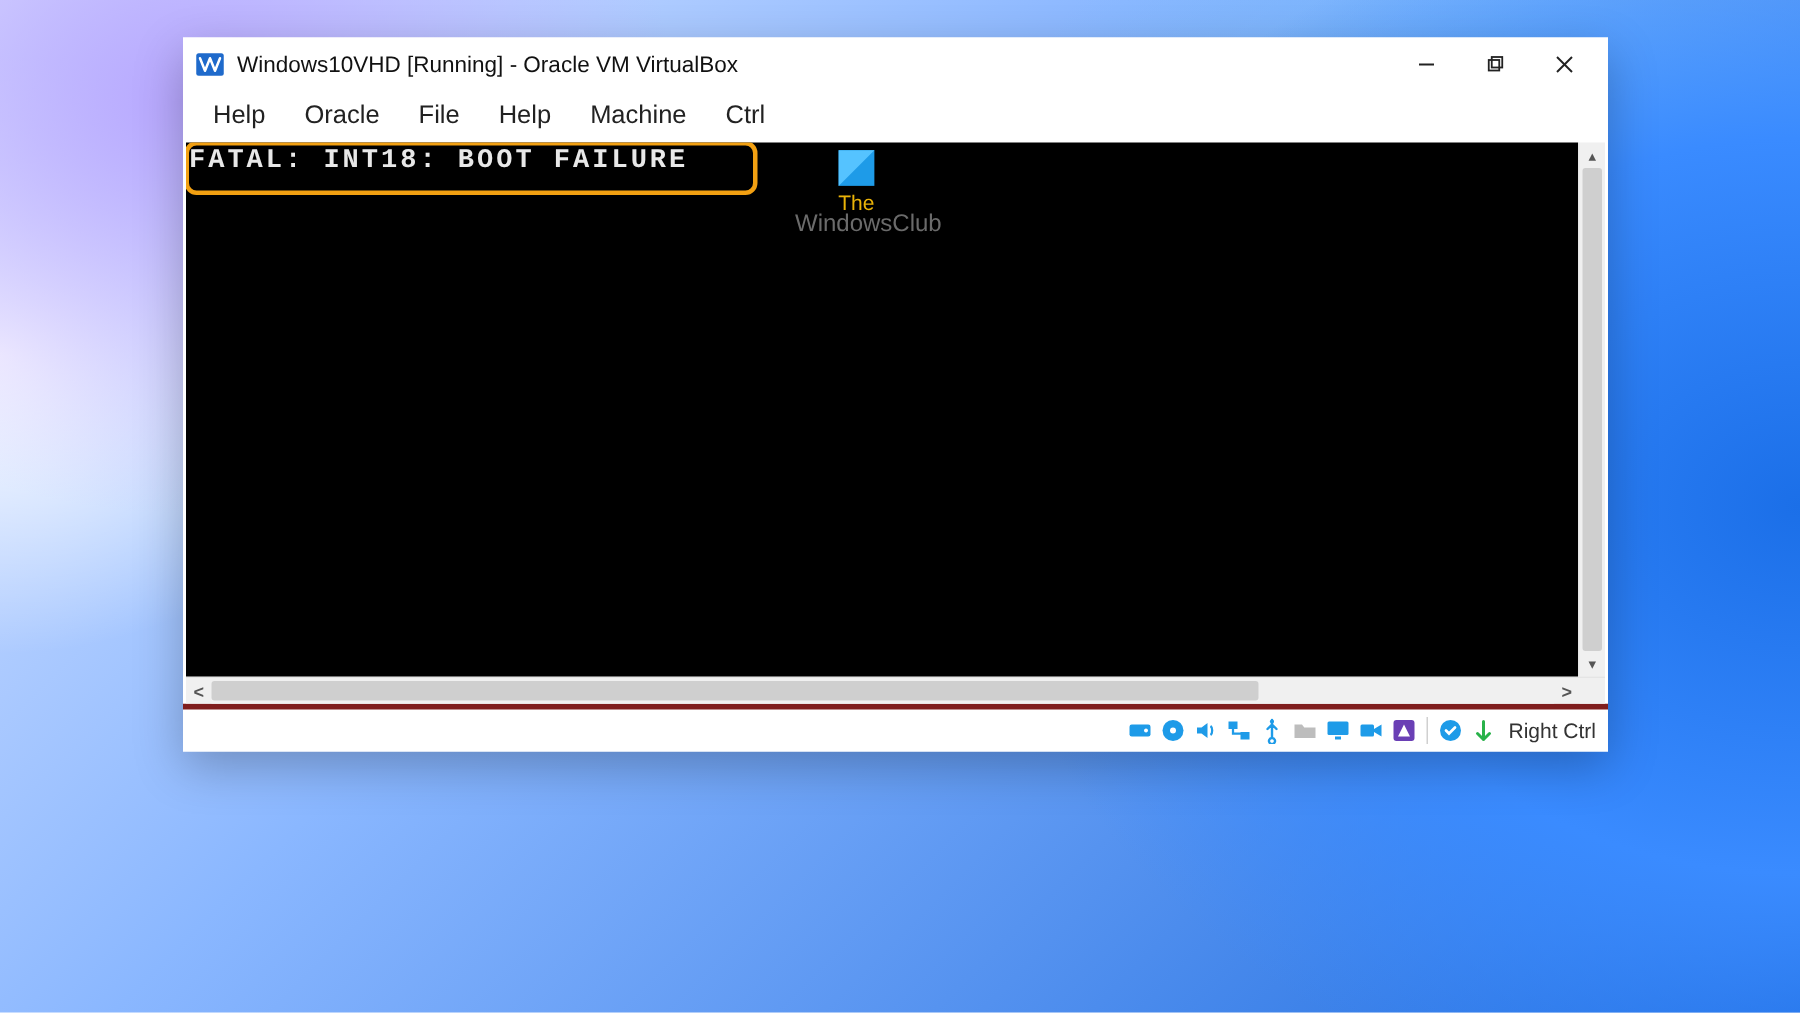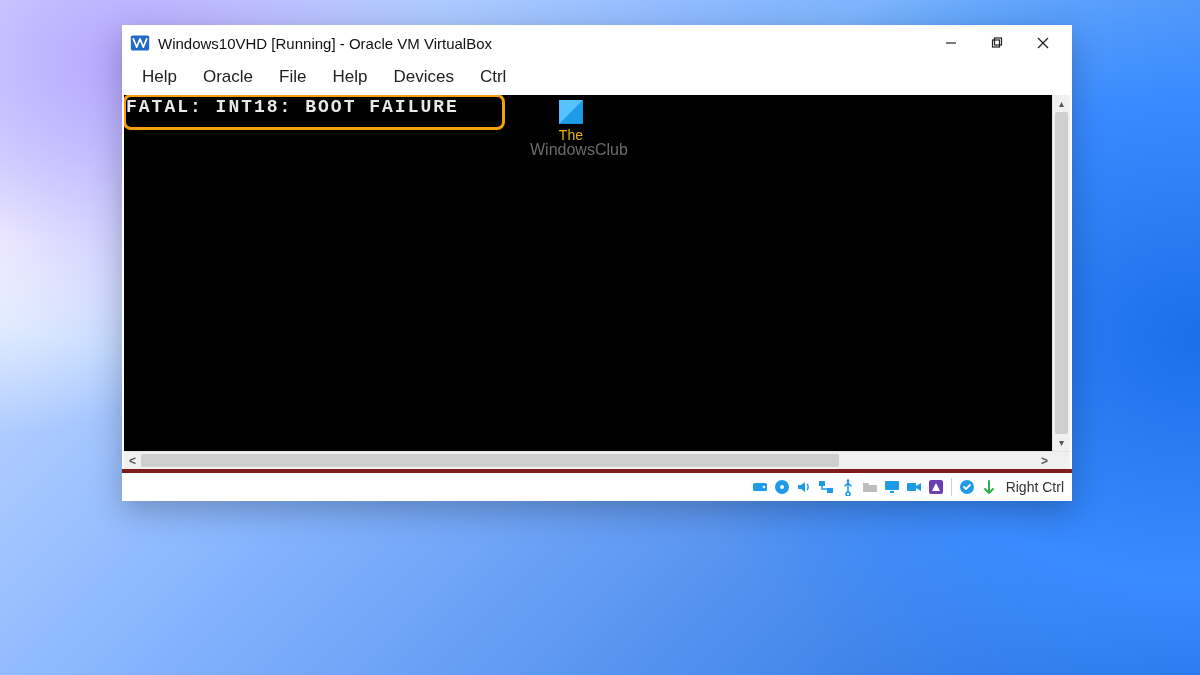--- a/index.html
+++ b/index.html
@@ -123,21 +123,21 @@
         </svg>
       </div>
     </div>
   </div>
 
   <div class="menubar">
     <span class="item">Help</span>
     <span class="item">Oracle</span>
     <span class="item">File</span>
     <span class="item">Help</span>
-    <span class="item">Devices</span>
+    <span class="item">Machine</span>
     <span class="item">Ctrl</span>
   </div>
 
   <div class="vm-viewport-wrap">
     <div class="vm-row">
       <div class="vm-screen">
         <span class="error-line">FATAL: INT18: BOOT FAILURE</span>
         <div class="highlight-box"></div>
         <div class="watermark">
           <span class="wm-icon">

